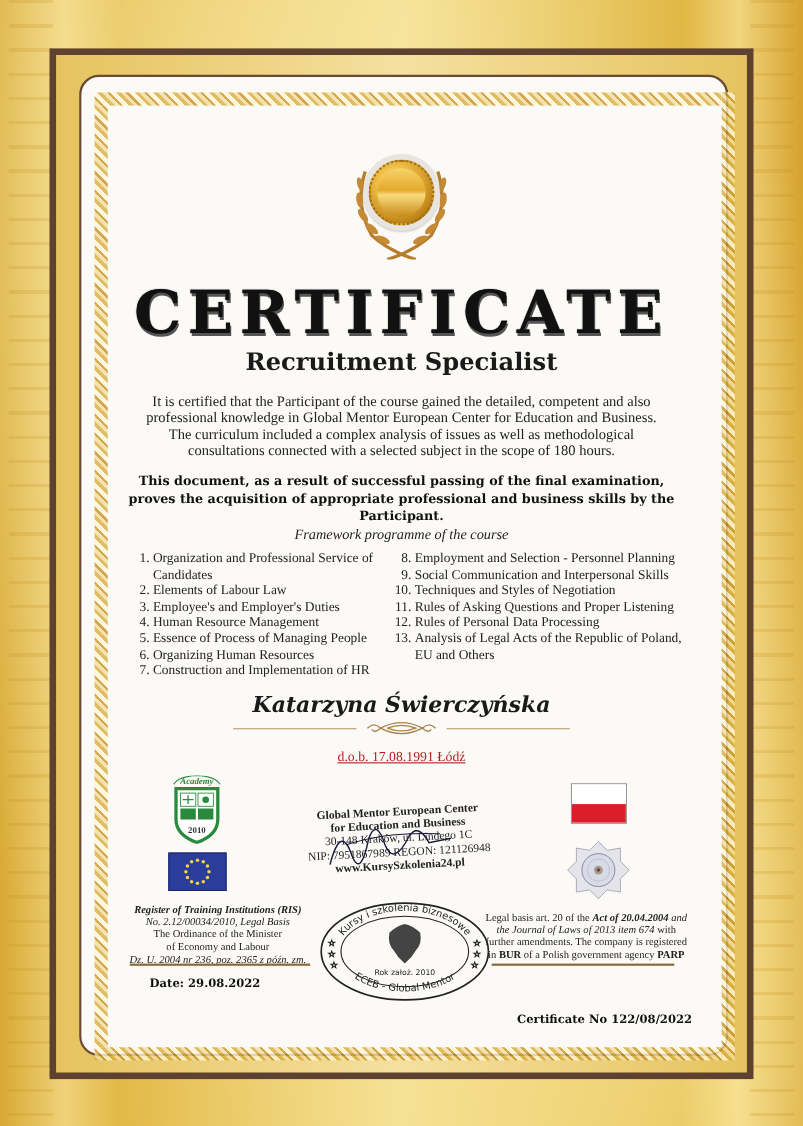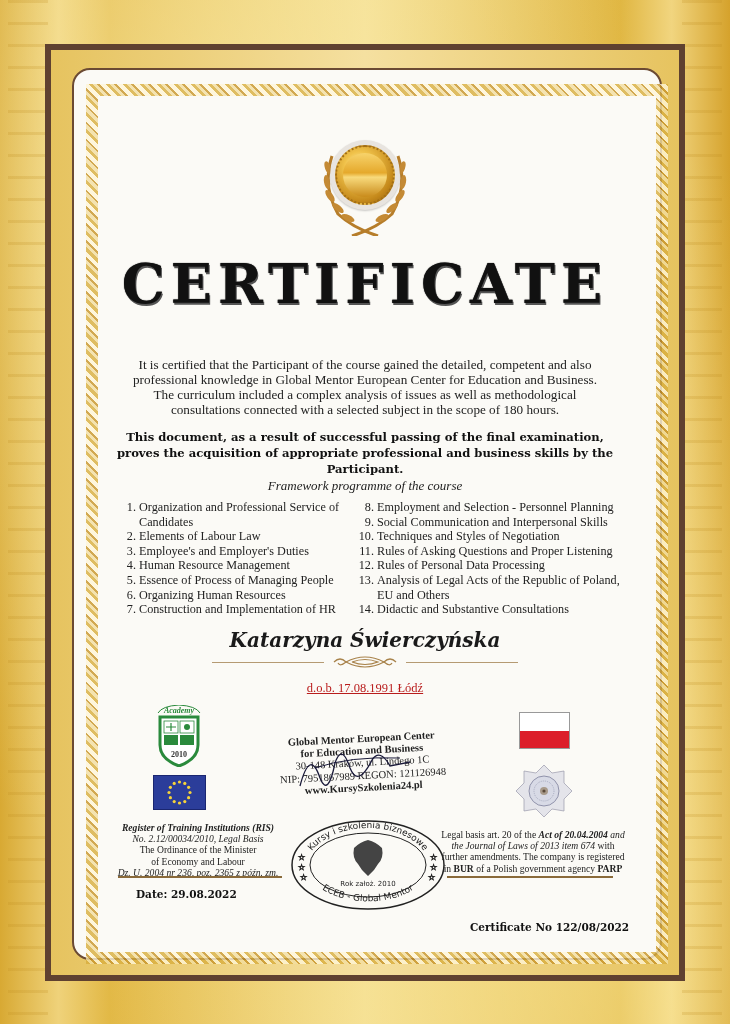--- a/index.html
+++ b/index.html
@@ -190,20 +190,21 @@
         <ellipse cx="74" cy="72" rx="3" ry="7" transform="rotate(50 74 72)"></ellipse>
         <ellipse cx="64" cy="82" rx="3" ry="7" transform="rotate(65 64 82)"></ellipse>
       </g>
     </svg>
     <div class="ring"></div>
     <div class="coin"></div>
     <div class="coin-inner"></div>
   </div>
 
   <div class="title">CERTIFICATE</div>
+  <div class="subtitle">Recruitment Specialist</div>
   <div class="intro">It is certified that the Participant of the course gained the detailed, competent and also professional knowledge in Global Mentor European Center for Education and Business. The curriculum included a complex analysis of issues as well as methodological consultations connected with a selected subject in the scope of 180 hours.</div>
   <div class="statement">This document, as a result of successful passing of the final examination, proves the acquisition of appropriate professional and business skills by the Participant.</div>
   <div class="framework-title">Framework programme of the course</div>
 
   <ul class="modules left">
     <li>
         <span class="num">1.</span>
         <span class="txt">Organization and Professional Service of Candidates</span>
       </li>
     <li>
@@ -249,24 +250,20 @@
         <span class="num">11.</span>
         <span class="txt">Rules of Asking Questions and Proper Listening</span>
       </li>
     <li>
         <span class="num">12.</span>
         <span class="txt">Rules of Personal Data Processing</span>
       </li>
     <li>
         <span class="num">13.</span>
         <span class="txt">Analysis of Legal Acts of the Republic of Poland, EU and Others</span>
-      </li>
-    <li>
-        <span class="num">14.</span>
-        <span class="txt">Didactic and Substantive Consultations</span>
       </li>
   </ul>
 
   <div class="participant">Katarzyna Świerczyńska</div>
   <div class="divider" style="left:212px;width:112px;"></div>
   <div class="divider" style="left:406px;width:112px;"></div>
   <svg class="flourish" viewBox="0 0 70 16">
     <g fill="none" stroke="#a8824a" stroke-width="1.2">
       <path d="M4 8 Q10 2 16 8 Q10 13 8 9"></path>
       <path d="M66 8 Q60 2 54 8 Q60 13 62 9"></path>

